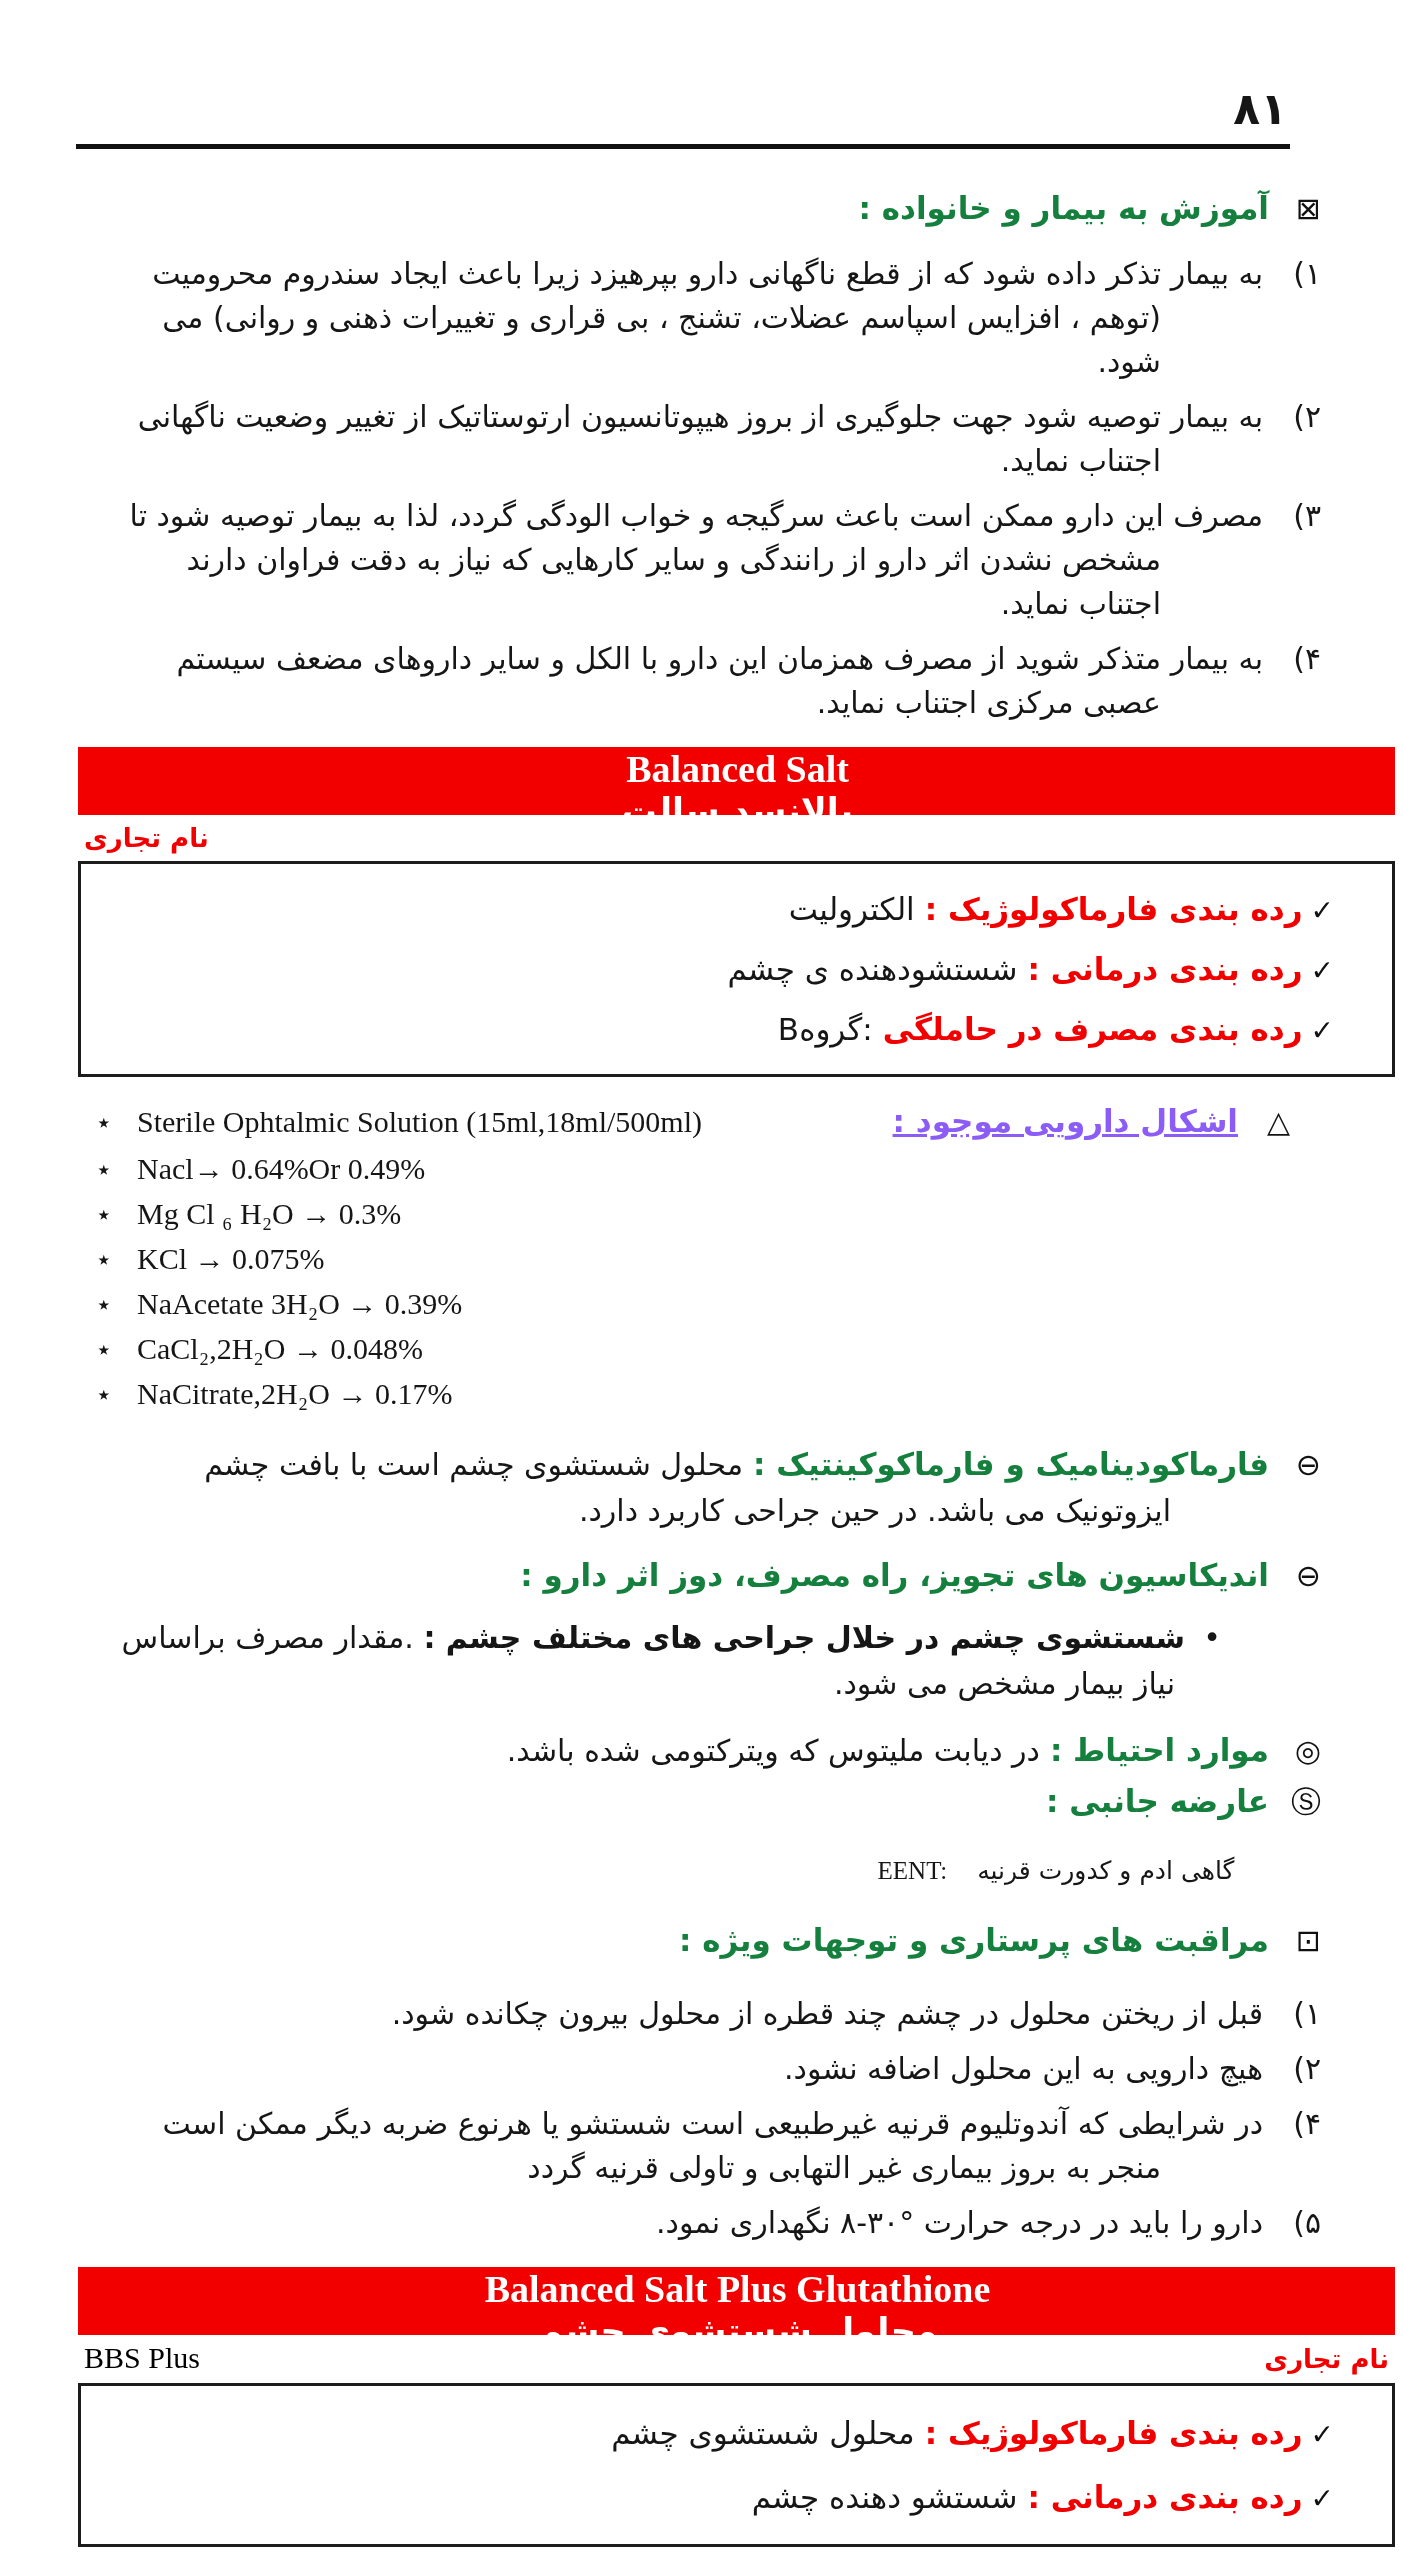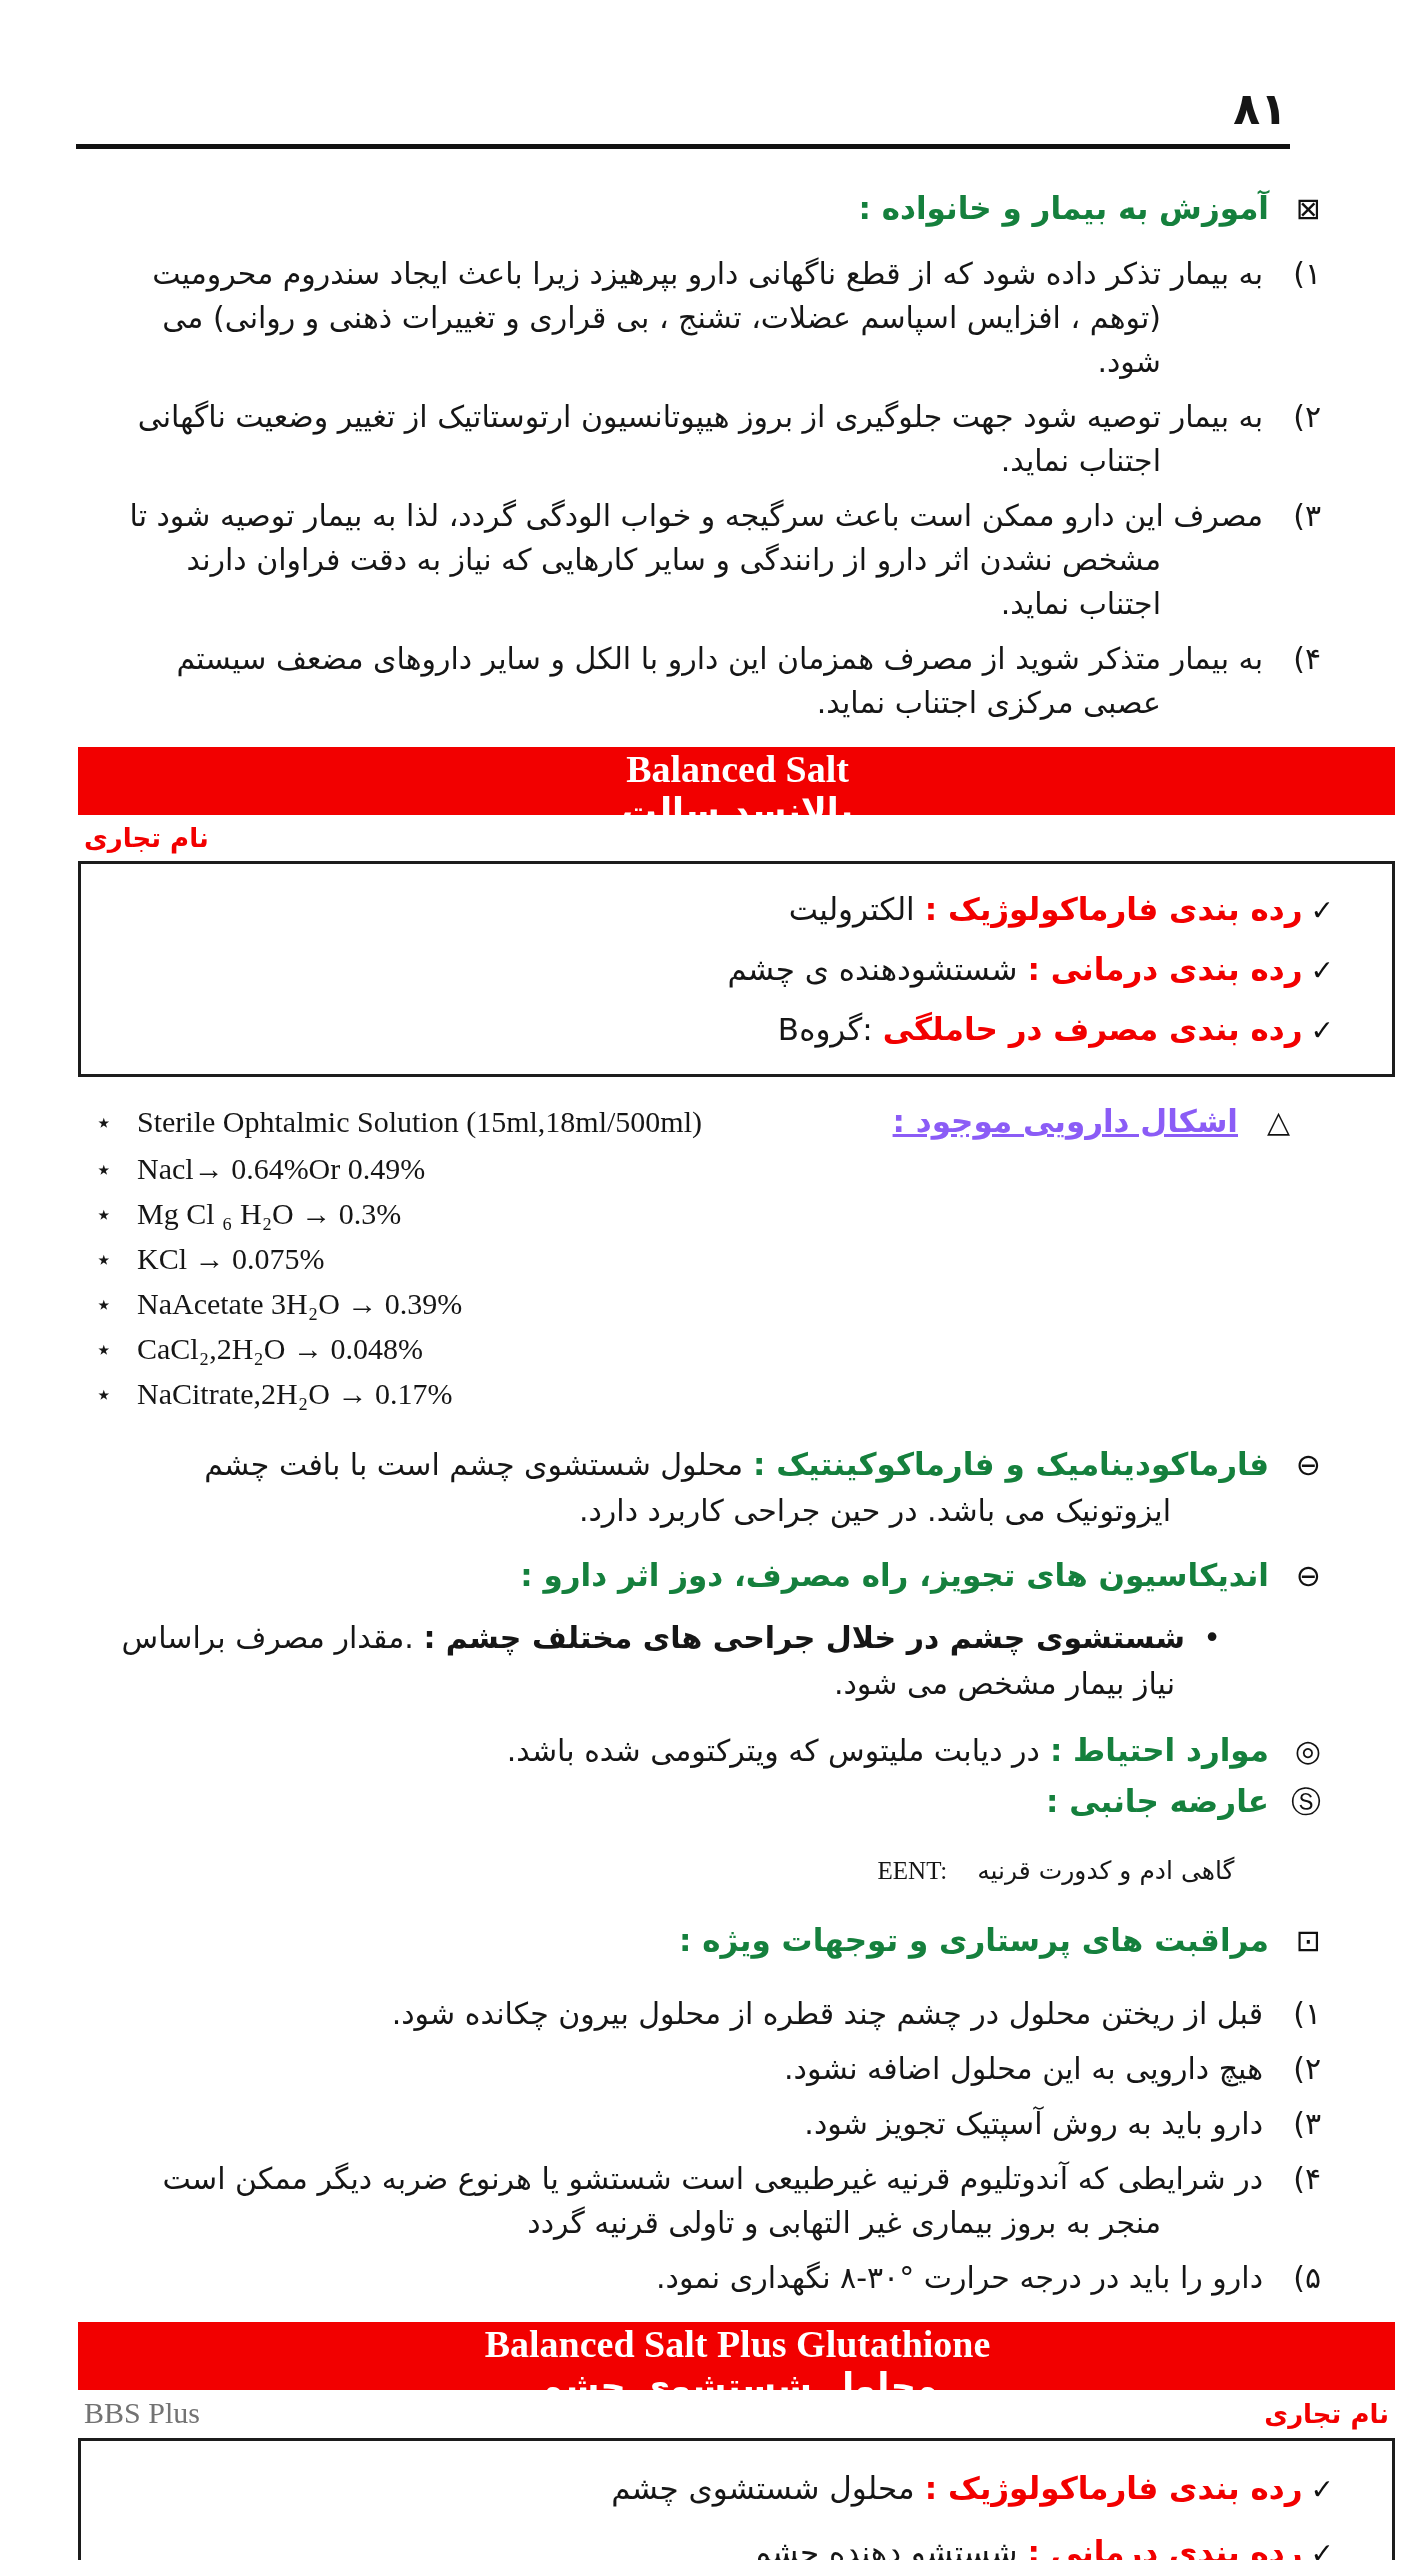--- a/index.html
+++ b/index.html
@@ -36,21 +36,21 @@
             display:flex; justify-content:space-between; align-items:center;
             padding:0 28px 0 30px; direction:ltr;flex-direction:column; }
   .banner .en { color:#fff; font-weight:bold; font-size:38px;
                 font-family:"Liberation Serif","DejaVu Serif",serif; }
   .banner .fa { color:#fff; font-weight:bold; font-size:35px; }
 
   .trade-left  { margin:8px 8px 0 84px; text-align:left; direction:ltr; }
   .trade-row   { margin:6px 14px 0 84px; display:flex; justify-content:space-between;
                  align-items:baseline; direction:ltr; }
   .trade-label { color:#f20000; font-weight:bold; font-size:26px; }
-  .trade-name  { font-size:30px; color:#737373; }
+  .trade-name  { font-size:30px; color:#000000; }
 
   
   .cbox { margin:8px 8px 0 78px; border:3px solid #1c1c1c;
           padding:16px 58px 14px 20px; direction:rtl; text-align:right; }
   .cline { font-size:31px; line-height:58px; }
   .cbox2 .cline { line-height:62px; }
   .cline .check { font-weight:normal; font-size:28px; margin-left:8px; color:#111; }
   .cline .lbl { color:#f20000; font-weight:bold; }
   .cline .val { margin-right:10px; }
 
@@ -142,21 +142,20 @@
 </div>
 <div class="eent">
   <span class="lab">EENT:</span><span>گاهی ادم و کدورت قرنیه</span>
 </div>
 
 <div class="txt mt24">
   <div class="sec"><span class="icon">⊡</span><span class="t">مراقبت های پرستاری و توجهات ویژه :</span></div>
   <div class="mt14">
     <div class="nli"><span class="num">۱)</span><span>قبل از ریختن محلول در چشم چند قطره از محلول بیرون چکانده شود.</span></div>
     <div class="nli"><span class="num">۲)</span><span>هیچ دارویی به این محلول اضافه نشود.</span></div>
-    <div class="nli"><span class="num">۳)</span><span>دارو باید به روش آسپتیک تجویز شود.</span></div>
     <div class="nli"><span class="num">۴)</span><span>در شرایطی که آندوتلیوم قرنیه غیرطبیعی است شستشو یا هرنوع ضربه دیگر ممکن است منجر به بروز بیماری غیر التهابی و تاولی قرنیه گردد</span></div>
     <div class="nli"><span class="num">۵)</span><span>دارو را باید در درجه حرارت °۳۰-۸ نگهداری نمود.</span></div>
   </div>
 </div>
 
 <div class="banner mt22">
   <span class="en">Balanced Salt Plus Glutathione</span>
   <span class="fa">محلول شستشوی چشم</span>
 </div>
 <div class="trade-row">

